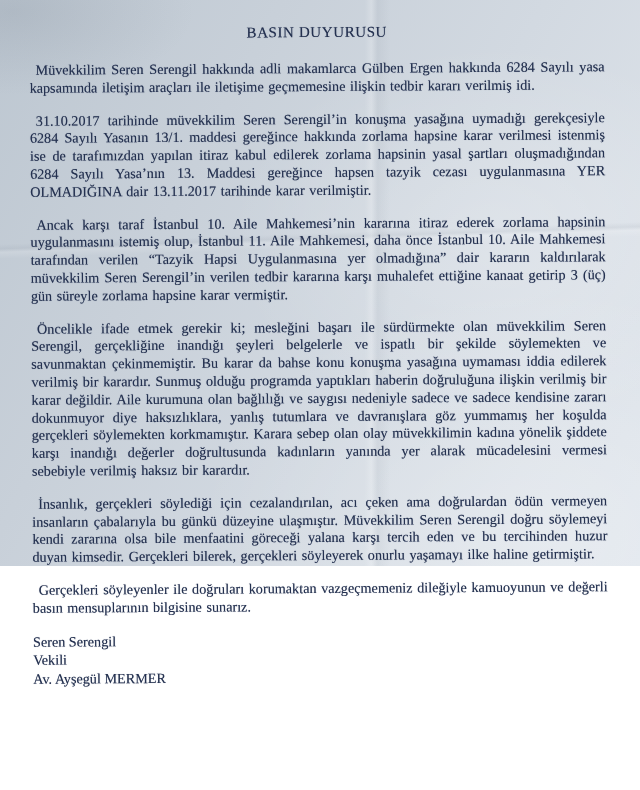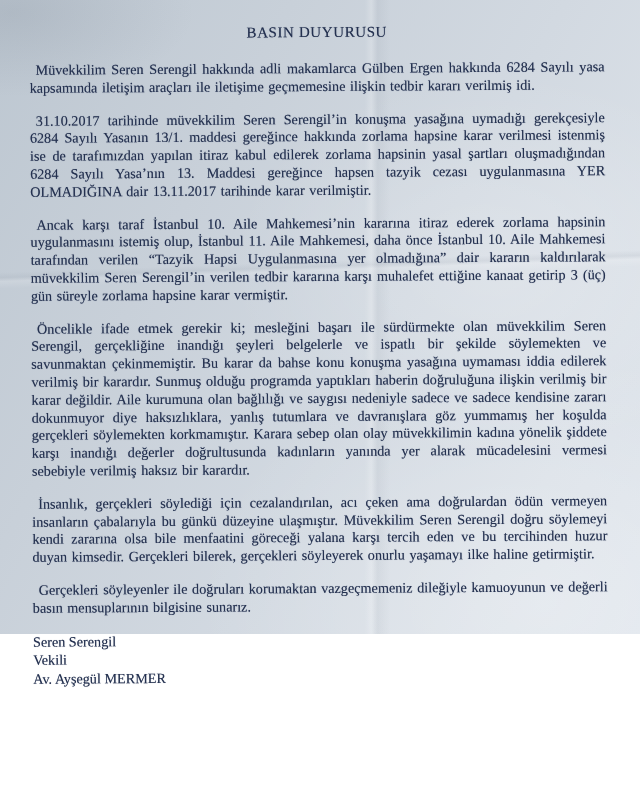--- a/index.html
+++ b/index.html
@@ -5,21 +5,21 @@
   html, body {
     margin: 0;
     padding: 0;
     width: 640px;
     height: 790px;
     overflow: hidden;
   }
   .photo {
     position: relative;
     width: 640px;
-    height: 634px;
+    height: 566px;
     background:
       radial-gradient(ellipse 420px 300px at 78% 42%, rgba(255,255,255,0.22), rgba(255,255,255,0) 65%),
       radial-gradient(ellipse 500px 360px at 85% 95%, rgba(255,255,255,0.28), rgba(255,255,255,0) 70%),
       linear-gradient(118deg, #bdc7d1 0%, #c8d0d9 30%, #d2d9e1 58%, #dbe1e8 82%, #dfe5ec 100%);
   }
   
   .photo::before {
     content: "";
     position: absolute;
     inset: 0;

